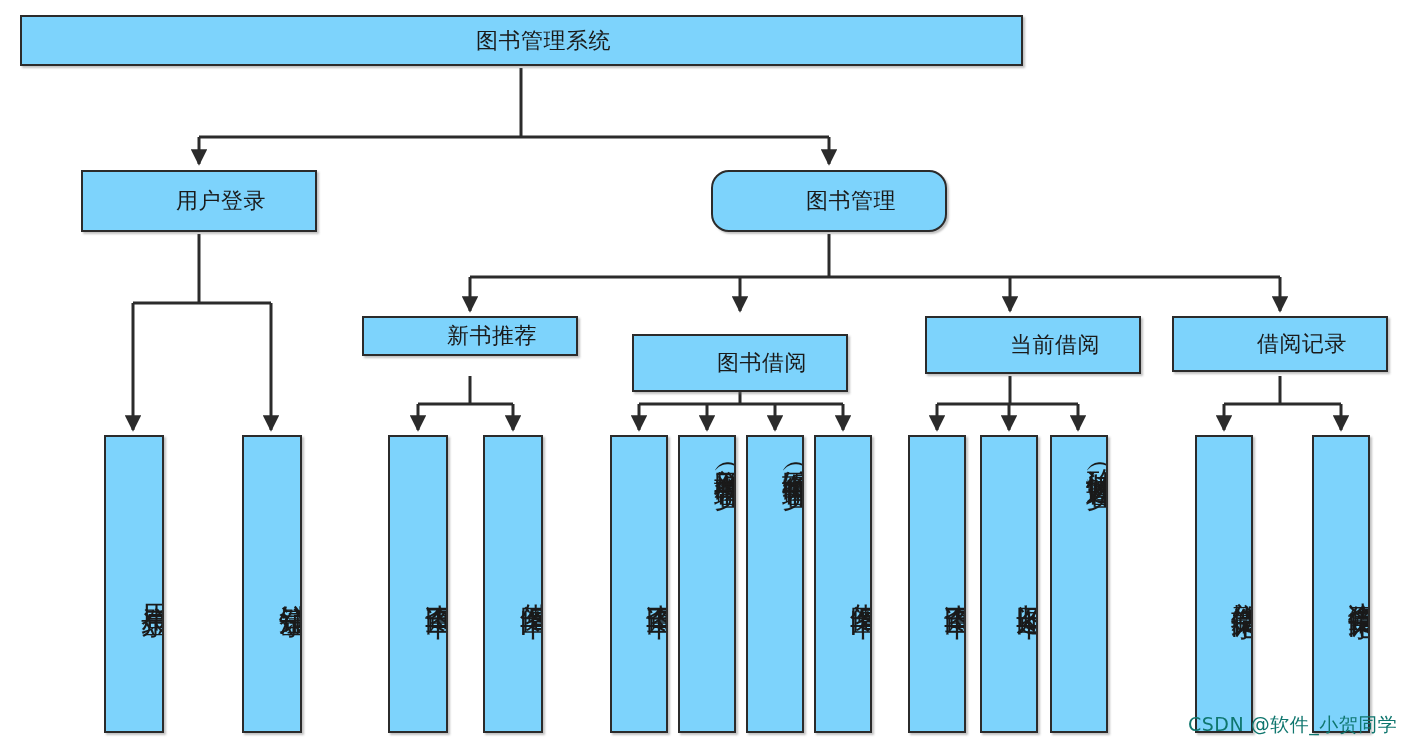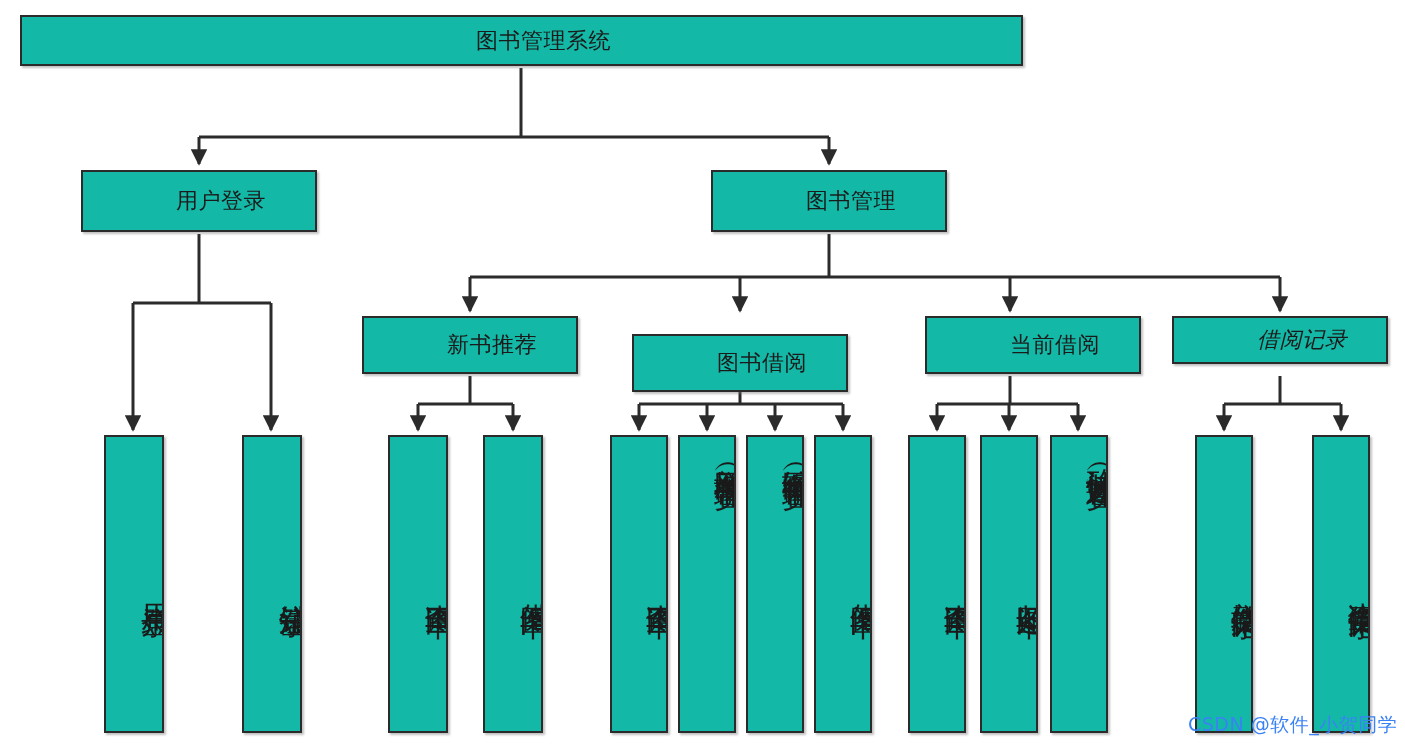--- a/index.html
+++ b/index.html
@@ -22,21 +22,21 @@
   svg#wires {
     position: absolute;
     left: 0;
     top: 0;
     width: 1405px;
     height: 747px;
   }
   .node {
     position: absolute;
     box-sizing: border-box;
-    background: #14b8a6;
+    background: #7dd3fc;
     border: 2px solid #2b2b2b;
     box-shadow: 2px 2px 2px rgba(120,120,120,0.45);
     display: flex;
     align-items: center;
     justify-content: center;
     color: #1a1a1a;
     padding-left: 44px;
   }
   .node .label {
     display: block;
@@ -65,21 +65,21 @@
   }
   .node.v.center {
     align-items: center;
     padding-top: 0;
   }
   .watermark {
     position: absolute;
     left: 1188px;
     top: 712px;
     font-size: 19px;
-    color: #3b82f6;
+    color: #0f766e;
     white-space: nowrap;
     letter-spacing: 0.5px;
     font-family: "DejaVu Sans", "Liberation Sans", sans-serif;
   }
 </style>
 </head>
 <body>
 
 <div id="canvas">
 
@@ -134,34 +134,34 @@
     </g>
   </svg>
 
   <div class="node h" style="left:20px; top:15px; width:1003px; height:51px;">
     <span class="label">图书管理系统</span>
   </div>
 
   <div class="node h" style="left:81px; top:170px; width:236px; height:62px;">
     <span class="label">用户登录</span>
   </div>
-  <div class="node h" style="left:711px; top:170px; width:236px; height:62px;">
+  <div class="node h" style="left:711px; top:170px; width:236px; height:62px;border-radius:18px;">
     <span class="label">图书管理</span>
   </div>
 
-  <div class="node h" style="left:362px; top:316px; width:216px; height:58px;">
+  <div class="node h" style="left:362px; top:316px; width:216px; height:40px;">
     <span class="label">新书推荐</span>
   </div>
   <div class="node h" style="left:632px; top:316px; width:216px; height:58px;margin-top:18px;">
     <span class="label">图书借阅</span>
   </div>
   <div class="node h" style="left:902px; top:316px; width:216px; height:58px;margin-left:23px;">
     <span class="label">当前借阅</span>
   </div>
-  <div class="node h" style="left:1172px; top:316px; width:216px; height:48px;font-style:italic;">
+  <div class="node h" style="left:1172px; top:316px; width:216px; height:56px;">
     <span class="label">借阅记录</span>
   </div>
 
   <div class="node v center" style="left:104px; top:435px; width:60px; height:298px;">
     <span class="label">用户登录</span>
   </div>
   <div class="node v center" style="left:242px; top:435px; width:60px; height:298px;">
     <span class="label">注销登录</span>
   </div>
 

